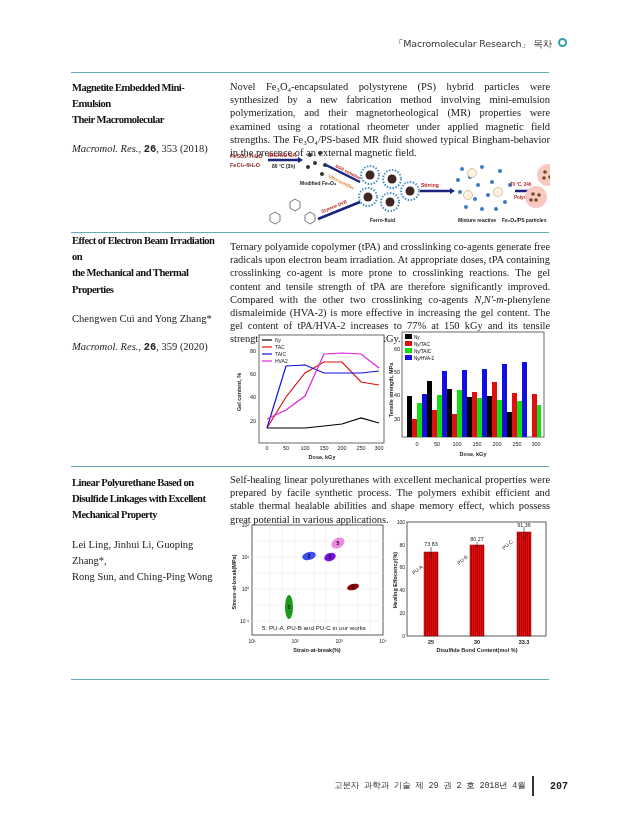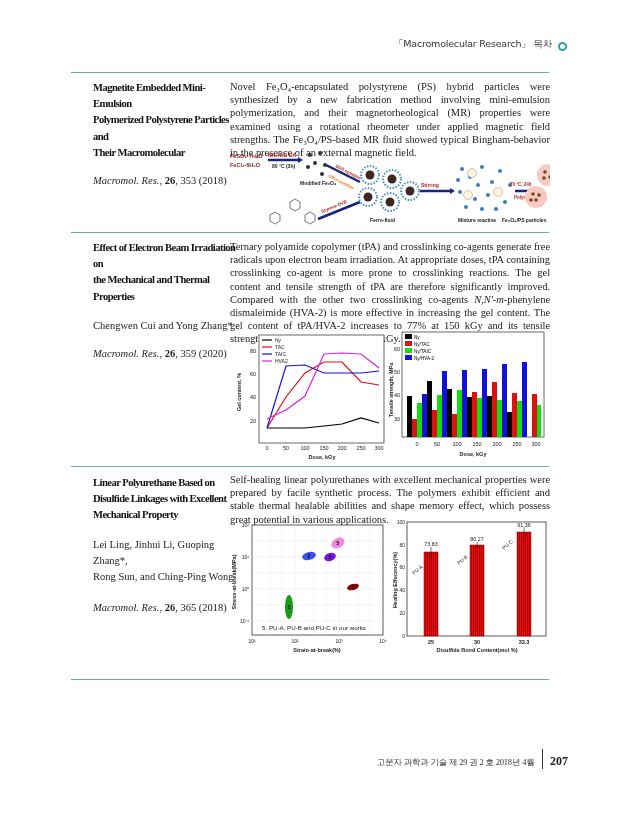--- a/index.html
+++ b/index.html
@@ -1,58 +1,57 @@
 <!DOCTYPE html>
 <html><head>
 <meta charset="utf-8">
 <style>
   * { box-sizing: border-box; margin: 0; padding: 0; }
   html, body { width: 625px; height: 830px; background: #ffffff; overflow: hidden; }
   body { position: relative; font-family: "Liberation Serif", serif; color: #1a1a1a; }
 
-  .header { position: absolute; top: 38px; right: 58px; font-family: "DejaVu Sans", sans-serif; font-size: 9.5px; color: #333; display: flex; align-items: flex-end; gap: 4px; letter-spacing: -0.2px; }
+  .header { position: absolute; top: 38px; right: 58px; font-family: "DejaVu Sans", sans-serif; font-size: 9.5px; color: #333; display: flex; align-items: flex-start; gap: 4px; letter-spacing: -0.2px; }
   .header .ring { width: 9px; height: 9px; border: 2.5px solid #2f9fb0; border-radius: 50%; display: inline-block; margin-left: 2px; }
 
   .rule { position: absolute; left: 71px; width: 478px; height: 1.2px; background: #6aaab8; }
 
-  .entry-left { position: absolute; left: 72px; width: 150px; margin-left: 21px; }
+  .entry-left { position: absolute; left: 72px; width: 150px; }
   .entry-title { font-family: "Liberation Serif", serif; font-weight: bold; font-size: 10.6px; line-height: 16.2px; letter-spacing: -0.55px; color: #111; }
   .entry-authors { font-size: 10.5px; line-height: 16px; margin-top: 13px; color: #222; }
   .entry-cite { font-size: 10.5px; line-height: 14px; margin-top: 13px; color: #222; }
   .entry-cite i { font-style: italic; }
-  .entry-cite b { font-weight: bold; }
+  .entry-cite b { font-weight: bold; font-family: Liberation Mono, monospace; }
 
   .entry-right { position: absolute; left: 230px; width: 320px; }
   .abstract { font-size: 10.5px; line-height: 13.2px; text-align: justify; color: #222; letter-spacing: -0.05px; }
 
   .figure { position: absolute; }
   svg text { font-family: "Liberation Sans", sans-serif; }
 
-  .footer { position: absolute; top: 749px; right: 57px; display: flex; align-items: flex-end; font-family: Liberation Serif, serif; }
+  .footer { position: absolute; top: 776px; right: 57px; display: flex; align-items: center; font-family: Liberation Mono, monospace; }
   .footer .journal { font-size: 8.5px; color: #333; padding-right: 7px; letter-spacing: -0.2px; }
   .footer .bar { width: 1.5px; height: 20px; background: #333; }
-  .footer .page { font-size: 12px; font-weight: bold; padding-left: 7px; color: #222; }
+  .footer .page { font-size: 10px; font-weight: bold; padding-left: 7px; color: #222; margin-left: 9px; }
 </style>
 </head>
 <body>
 
 <div class="header">
   <span>「Macromolecular Research」 목차</span>
   <span class="ring"></span>
 </div>
 
 <div class="rule" style="top:72px"></div>
 <div class="rule" style="top:232px"></div>
 <div class="rule" style="top:466px"></div>
 <div class="rule" style="top:679px"></div>
 
 <div class="entry-left" style="top:80px">
   <div class="entry-title">
     <div>Magnetite Embedded Mini-Emulsion</div>
-    <div>Polymerized Polystyrene Particles and</div>
     <div>Their Macromolecular</div>
   </div>
   <div class="entry-cite">
     <i>Macromol. Res.</i>, <b>26</b><span>, 353 (2018)</span>
   </div>
 </div>
 <div class="entry-right" style="top:80px">
   <p class="abstract">Novel Fe₃O₄-encapsulated polystyrene (PS) hybrid particles were synthesized by a new fabrication method involving mini-emulsion polymerization, and their magnetorheological (MR) properties were examined using a rotational rheometer under applied magnetic field strengths. The Fe₃O₄/PS-based MR fluid showed typical Bingham-behavior in the presence of an external magnetic field.</p>
 </div>
 
@@ -132,21 +131,21 @@
         <circle cx="314" cy="31" r="1.8"></circle>
       <circle cx="303" cy="47" r="1.8"></circle>
         <circle cx="309" cy="48" r="1.8"></circle>
         <circle cx="306" cy="53" r="1.8"></circle>
         <circle cx="301" cy="53" r="1.8"></circle>
     </g>
     <text x="272" y="75" font-size="5" font-weight="bold" fill="#222">Fe₃O₄/PS particles</text>
   </svg>
 </div>
 
-<div class="entry-left" style="top:240px">
+<div class="entry-left" style="top:233px">
   <div class="entry-title">
     <div>Effect of Electron Beam Irradiation on</div>
     <div>the Mechanical and Thermal Properties</div>
   </div>
   <div class="entry-authors">
     <div>Chengwen Cui and Yong Zhang*</div>
   </div>
   <div class="entry-cite">
     <i>Macromol. Res.</i>, <b>26</b><span>, 359 (2020)</span>
   </div>
@@ -257,23 +256,20 @@
 <div class="entry-left" style="top:475px">
   <div class="entry-title">
     <div>Linear Polyurethane Based on</div>
     <div>Disulfide Linkages with Excellent</div>
     <div>Mechanical Property</div>
   </div>
   <div class="entry-authors">
     <div>Lei Ling, Jinhui Li, Guoping Zhang*,</div>
     <div>Rong Sun, and Ching-Ping Wong</div>
   </div>
-  <div class="entry-cite" style="margin-top:16px">
-    <i>Macromol. Res.</i>, <b>26</b><span>, 365 (2018)</span>
-  </div>
 </div>
 <div class="entry-right" style="top:473px">
   <p class="abstract">Self-healing linear polyurethanes with excellent mechanical properties were prepared by facile synthetic process. The polymers exhibit efficient and stable thermal healable abilities and shape memory effect, which possess great potential in various applications.</p>
 </div>
 
 <div class="figure" style="left:230px;top:517px;width:166px;height:138px">
   <svg width="166" height="138" viewBox="0 0 166 138">
     <rect x="22" y="8" width="131" height="110" fill="#fff" stroke="#333" stroke-width="0.8"></rect>
     <g stroke="#e4e4e4" stroke-width="0.5">
       <line x1="65" y1="8" x2="65" y2="118"></line>

